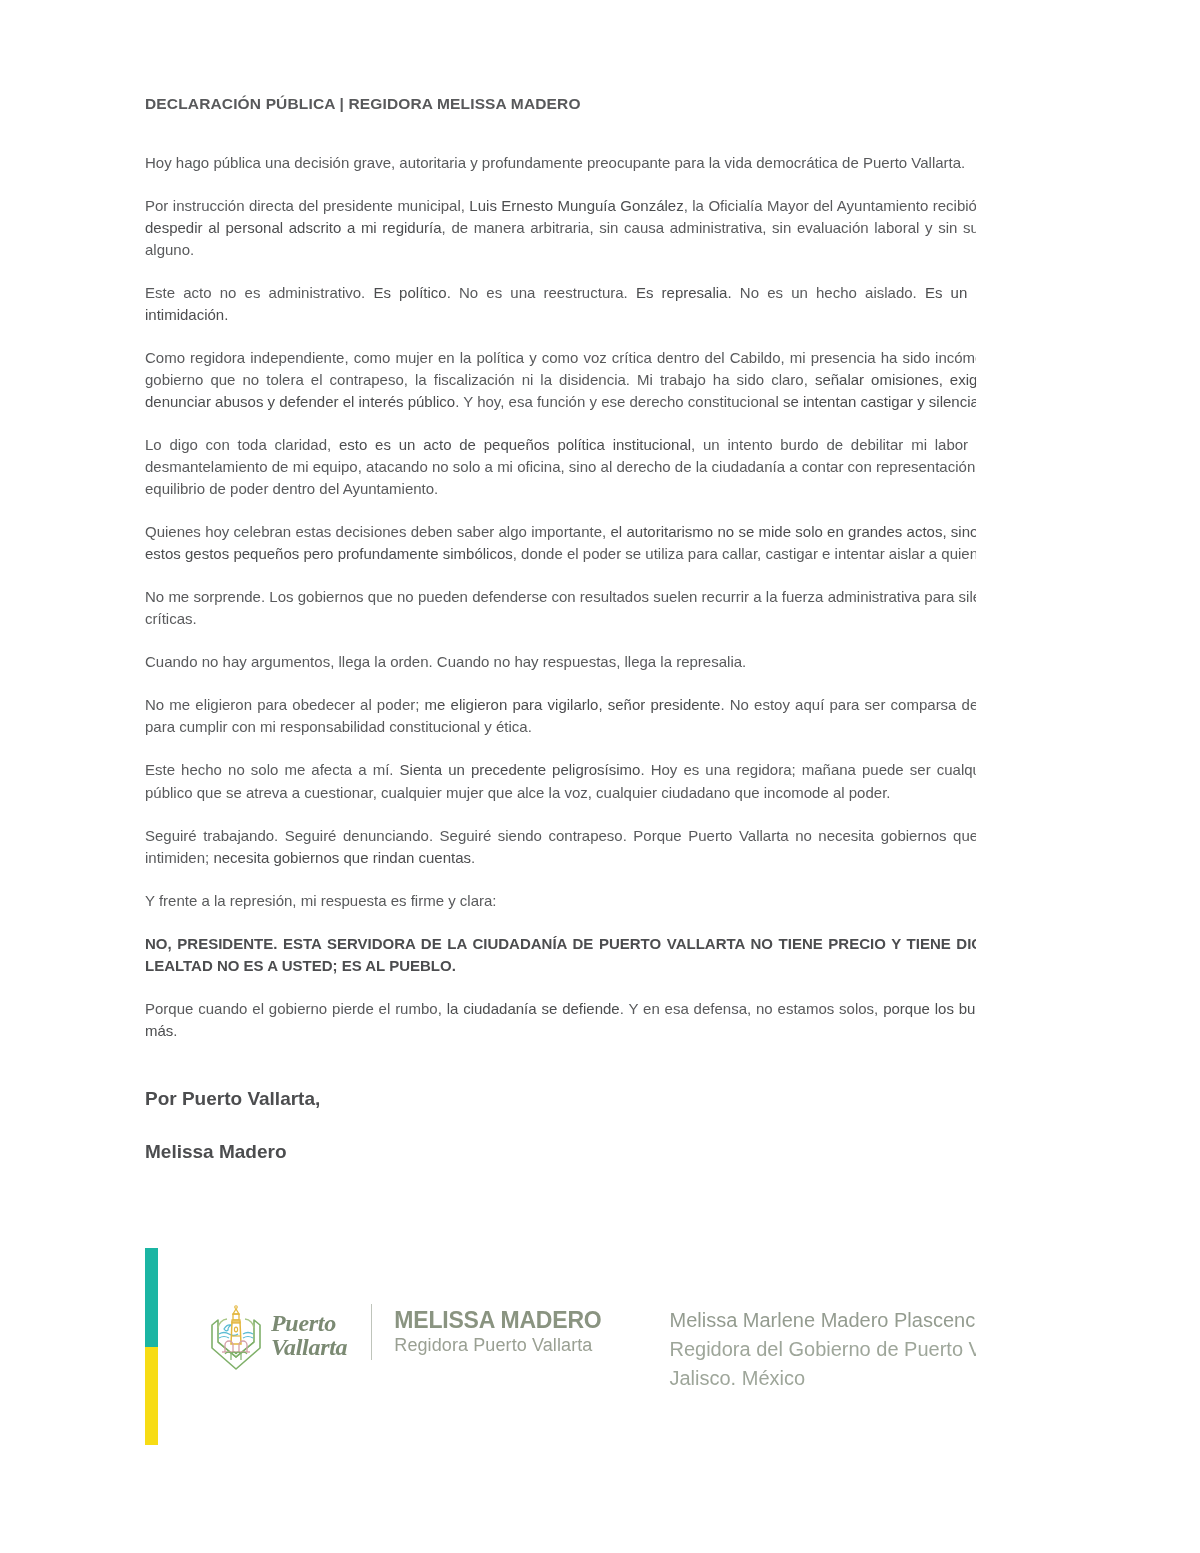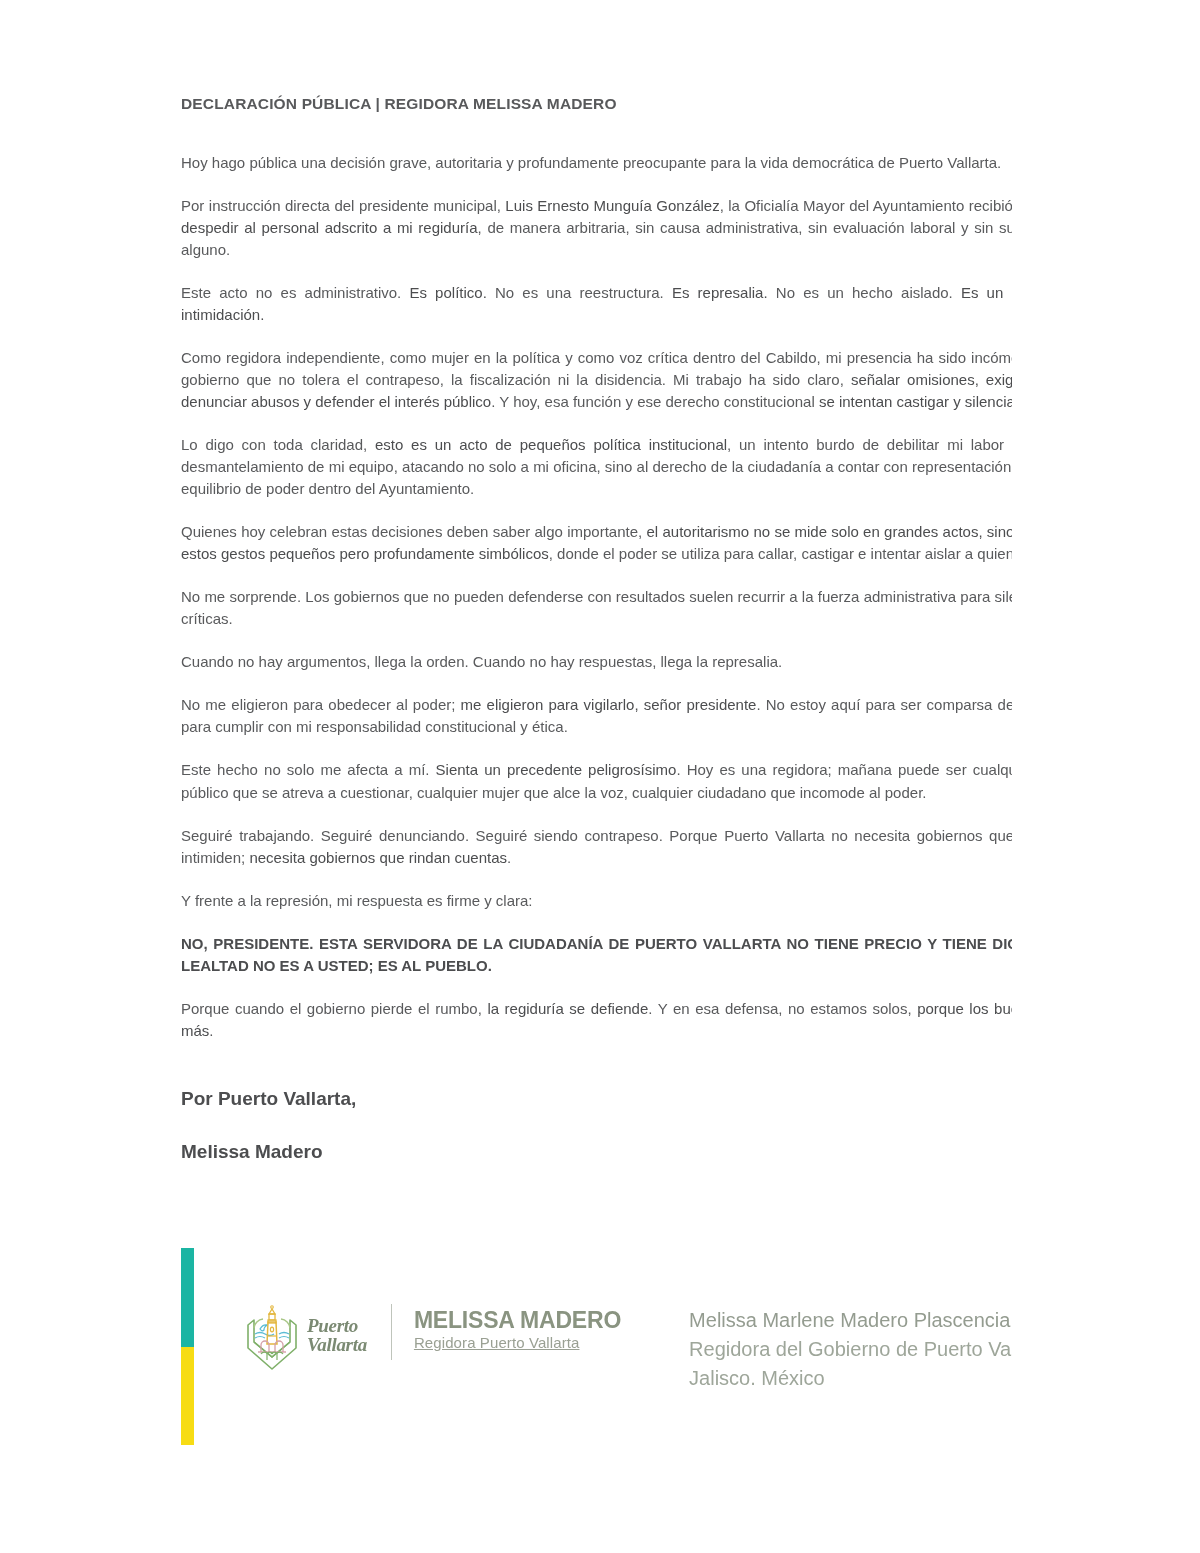--- a/index.html
+++ b/index.html
@@ -11,21 +11,20 @@
   body {
     font-family: "Liberation Sans", sans-serif;
   }
   .page {
     position: relative;
     width: 976px;
     height: 1553px;
     background: #ffffff;
     overflow: hidden;
     box-sizing: border-box;
-    margin-left: 36px;
   }
   .content {
     position: absolute;
     left: 145px;
     top: 95px;
     width: 912px;
   }
 
   
   .doc-title {
@@ -105,21 +104,21 @@
     align-items: center;
     padding-top: 2px;
   }
   .pv-emblem { width: 62px; height: 74px; display:block; }
   .pv-wordmark {
     margin-left: 4px;
     line-height: 1.0;
     font-family: "Liberation Serif", serif;
     font-style: italic;
     font-weight: bold;
-    font-size: 19px;
+    font-size: 24px;
     color: #7b8a73;
     letter-spacing: -0.3px;
   }
   .pv-wordmark span { display: block; }
   .divider {
     width: 1px;
     background: #bfc4bb;
     height: 56px;
     margin: 8px 22px 0 24px;
     flex: 0 0 auto;
@@ -129,27 +128,26 @@
   }
   .mm-name {
     font-size: 23px;
     font-weight: bold;
     color: #8a9481;
     letter-spacing: -0.2px;
     line-height: 1.05;
     white-space: nowrap;
   }
   .mm-role {
-    font-size: 15px;
+    font-size: 18px;
     color: #9aa093;
     letter-spacing: 0.1px;
     line-height: 1.25;
     margin-top: 2px;
     white-space: nowrap;
-    text-decoration: underline;
   }
   .contact {
     margin-left: 68px;
     padding-top: 10px;
   }
   .contact-line {
     font-size: 20px;
     color: #9ea69a;
     line-height: 1.45;
     white-space: nowrap;
@@ -172,21 +170,21 @@
         <p class="para">Como regidora independiente, como mujer en la política y como voz crítica dentro del Cabildo, mi presencia ha sido incómoda para un gobierno que no tolera el contrapeso, la fiscalización ni la disidencia. Mi trabajo ha sido claro, <b>señalar omisiones, exigir legalidad, denunciar abusos y defender el interés público</b>. Y hoy, esa función y ese derecho constitucional <b>se intentan castigar y silenciar</b>.</p>
         <p class="para">Lo digo con toda claridad, <b>esto es un acto de pequeños política institucional</b>, un intento burdo de debilitar mi labor mediante el desmantelamiento de mi equipo, atacando no solo a mi oficina, sino al derecho de la ciudadanía a contar con representación, vigilancia y equilibrio de poder dentro del Ayuntamiento.</p>
         <p class="para">Quienes hoy celebran estas decisiones deben saber algo importante, <b>el autoritarismo no se mide solo en grandes actos, sino también en estos gestos pequeños pero profundamente simbólicos</b>, donde el poder se utiliza para callar, castigar e intentar aislar a quien incomoda.</p>
         <p class="para">No me sorprende. Los gobiernos que no pueden defenderse con resultados suelen recurrir a la fuerza administrativa para silenciar voces críticas.</p>
         <p class="para">Cuando no hay argumentos, llega la orden. Cuando no hay respuestas, llega la represalia.</p>
         <p class="para">No me eligieron para obedecer al poder; <b>me eligieron para vigilarlo, señor presidente</b>. No estoy aquí para ser comparsa de nadie, sino para cumplir con mi responsabilidad constitucional y ética.</p>
         <p class="para">Este hecho no solo me afecta a mí. <b>Sienta un precedente peligrosísimo</b>. Hoy es una regidora; mañana puede ser cualquier servidor público que se atreva a cuestionar, cualquier mujer que alce la voz, cualquier ciudadano que incomode al poder.</p>
         <p class="para">Seguiré trabajando. Seguiré denunciando. Seguiré siendo contrapeso. Porque Puerto Vallarta no necesita gobiernos que persigan e intimiden; <b>necesita gobiernos que rindan cuentas</b>.</p>
         <p class="para">Y frente a la represión, mi respuesta es firme y clara:</p>
         <p class="para all-caps-strong">NO, PRESIDENTE. ESTA SERVIDORA DE LA CIUDADANÍA DE PUERTO VALLARTA NO TIENE PRECIO Y TIENE DIGNIDAD. MI LEALTAD NO ES A USTED; ES AL PUEBLO.</p>
-        <p class="para">Porque cuando el gobierno pierde el rumbo, <b>la regiduría se defiende</b>. Y en esa defensa, no estamos solos, <b>porque los buenos somos más</b>.</p>
+        <p class="para">Porque cuando el gobierno pierde el rumbo, <b>la ciudadanía se defiende</b>. Y en esa defensa, no estamos solos, <b>porque los buenos somos más</b>.</p>
       </div>
 
     <div class="sign-block">
       <p class="sign-line">Por Puerto Vallarta,</p>
       <p class="sign-line">Melissa Madero</p>
     </div>
 
   </div>
 
   <div class="footer">

